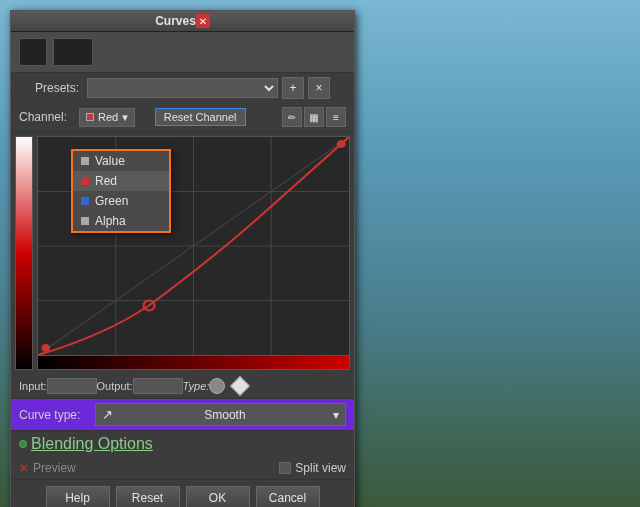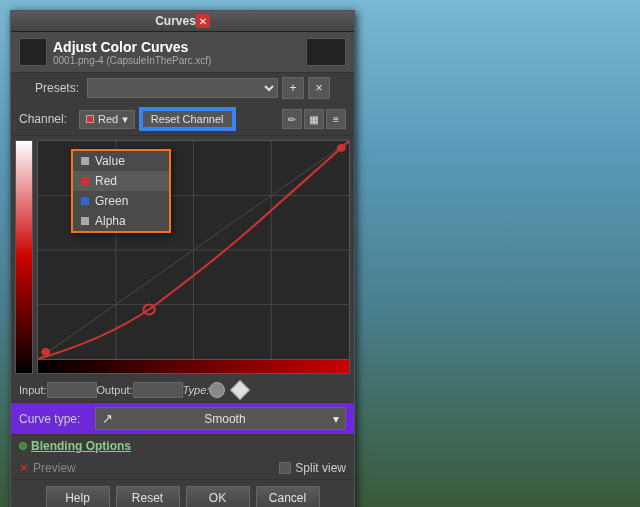--- a/index.html
+++ b/index.html
@@ -149,25 +149,26 @@
       gap: 4px;
     }
     .channel-dot {
       width: 8px; height: 8px;
       background: #fff;
       border: 1px solid #aaa;
     }
     .channel-dot.red { background: #cc3333; }
     .channel-reset-btn {
       background: #555;
-      border: 4px solid #3b82f6;
+      border: 1px solid #3b82f6;
       color: #e0e0e0;
       padding: 2px 8px;
       font-size: 11px;
       cursor: pointer;
+      margin-left: 16px;
     }
     .channel-icons {
       display: flex; gap: 2px; margin-left: auto;
     }
     .channel-icon-btn {
       width: 20px; height: 20px;
       background: #555;
       border: 1px solid #666;
       color: #e0e0e0;
       display: flex; align-items: center; justify-content: center;
@@ -330,24 +331,23 @@
       border-top: 1px solid #333;
     }
     .blending-dot {
       width: 8px; height: 8px;
       border-radius: 50%;
       background: #3a8a3a;
       border: 1px solid #5aaa5a;
     }
     .blending-text {
       color: #88cc88;
-      font-size: 12px;
+      font-size: 16px;
       cursor: pointer;
       text-decoration: underline;
-      font-weight: bold;
     }
 
     
     .preview-row {
       display: flex;
       align-items: center;
       padding: 4px 8px;
       gap: 4px;
       background: #3c3c3c;
     }
@@ -399,24 +399,20 @@
 
 <div class="dialog">
 
   <div class="title-bar">
     <span class="title-bar-text">Curves</span>
     <div class="title-close">✕</div>
   </div>
 
   <div class="dialog-header">
     <div class="dialog-header-icon"></div>
-    <div class="dialog-header-info">
-      <div class="dialog-header-title">Adjust Color Curves</div>
-      <div class="dialog-header-sub">0001.png-4 (CapsuleInTheParc.xcf)</div>
-    </div>
     <div class="dialog-header-thumb"></div>
   </div>
 
   <div class="presets-row">
     <span class="presets-label">Presets:</span>
     <select class="presets-select">
       <option></option>
     </select>
     <div class="icon-btn">+</div>
     <div class="icon-btn">×</div>

